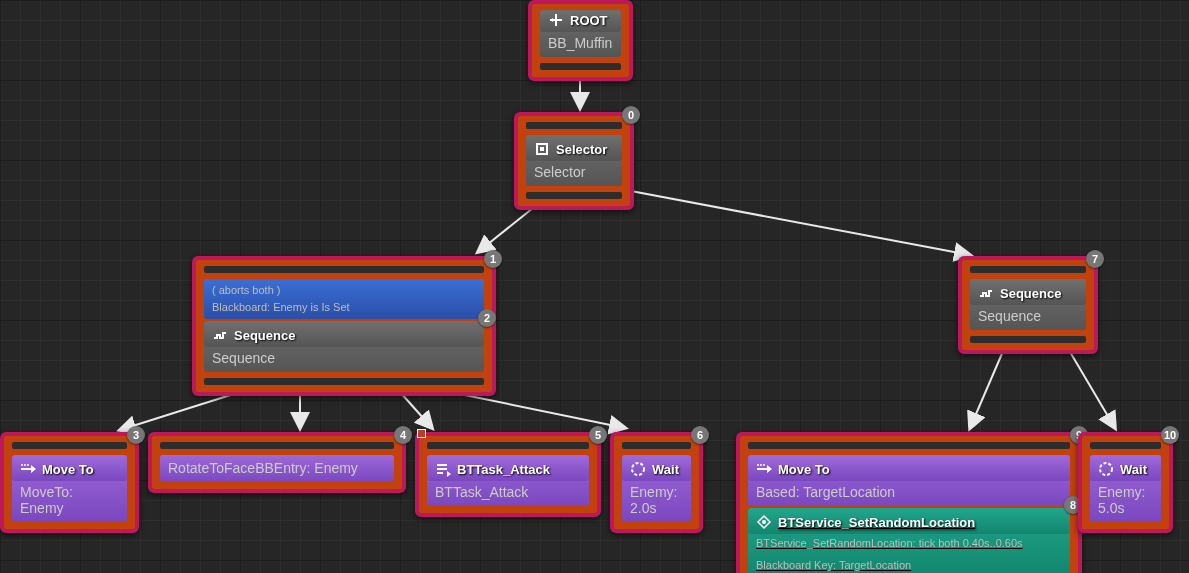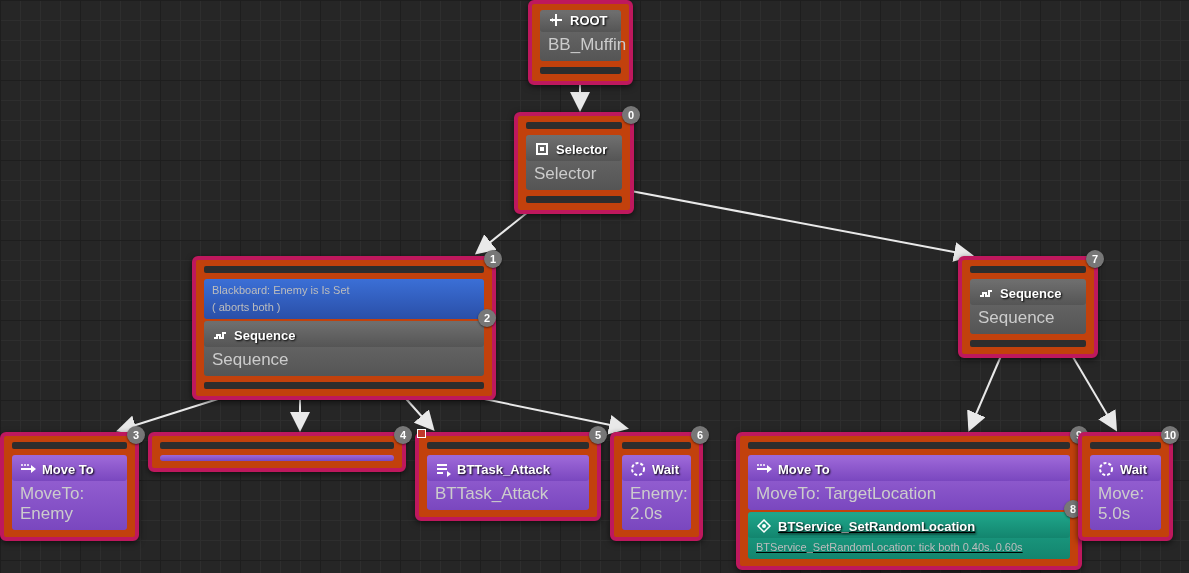--- a/index.html
+++ b/index.html
@@ -31,21 +31,21 @@
 .hdr{
   display:flex;align-items:center;gap:6px;
   padding:4px 8px;border-radius:3px;
   font-weight:700;color:#fff;
   text-shadow:1px 1px 2px #000;
 }
 .hdr.gray{background:linear-gradient(#6e6e6e,#555)}
 .hdr.purple{background:linear-gradient(#9d68d8,#7a47bf)}
 .hdr.blue{background:linear-gradient(#3b6fd6,#2a4fa8)}
 .hdr.teal{background:linear-gradient(#1fa58a,#13856e)}
-.sub{padding:3px 8px 2px 8px;color:#ccc;font-size:17px}
+.sub{padding:3px 8px 2px 8px;color:#ccc;font-size:14px}
 .sub.small{font-size:11px;color:#bdbdbd}
 .footer-bar{height:7px;background:#2d2d2d;border-radius:2px;margin:6px 2px 0 2px}
 .top-bar{height:7px;background:#2d2d2d;border-radius:2px;margin:-4px 2px 6px 2px}
 .badge{
   position:absolute;top:-10px;right:-10px;
   background:#777;color:#fff;
   width:18px;height:18px;border-radius:9px;
   font-size:11px;font-weight:700;
   display:flex;align-items:center;justify-content:center;
   box-shadow:0 1px 2px rgba(0,0,0,.5);
@@ -137,22 +137,22 @@
   </div>
   <div class="footer-bar"></div>
 </div>
 
 <div class="node node-frame" style="left:192px;top:256px;width:304px">
   <div class="badge">1</div>
   <div class="top-bar"></div>
 
   <div class="decorator-box" style="position:relative">
     <div class="badge" style="top:auto;bottom:-8px;right:-12px">2</div>
+    <div class="sub small">( aborts both )</div>
     <div class="sub small">Blackboard: Enemy is Is Set</div>
-    <div class="sub small">( aborts both )</div>
   </div>
 
   <div class="comp-box">
     <div class="hdr gray">
       <span class="icon">
         <svg viewBox="0 0 16 16">
             <path d="M2 11 L5 11 L5 8 L8 8 L8 11 L11 11 L11 6 L14 6" fill="none" stroke="#fff" stroke-width="2"></path>
           </svg>
       </span>
       <span>Sequence</span>
@@ -196,20 +196,21 @@
       <span>Move To</span>
     </div>
     <div class="sub">MoveTo: Enemy</div>
   </div>
 </div>
 
 <div class="node node-frame" style="left:148px;top:432px;width:258px">
   <div class="badge">4</div>
   <div class="top-bar"></div>
   <div class="task-box">
+    <div class="sub">RotateToFaceBBEntry: Enemy</div>
   </div>
 </div>
 
 <div class="node node-frame" style="left:415px;top:432px;width:186px;position:absolute">
   <div class="breakpoint"></div>
   <div class="badge">5</div>
   <div class="top-bar"></div>
   <div class="task-box">
     <div class="hdr purple">
       <span class="icon">
@@ -252,43 +253,44 @@
         <svg viewBox="0 0 16 16">
             <path d="M1 8 L11 8" stroke="#fff" stroke-width="2"></path>
             <polygon points="11,4 16,8 11,12" fill="#fff"></polygon>
             <circle cx="2" cy="4" r="1" fill="#fff"></circle>
             <circle cx="5" cy="4" r="1" fill="#fff"></circle>
             <circle cx="8" cy="4" r="1" fill="#fff"></circle>
           </svg>
       </span>
       <span>Move To</span>
     </div>
-    <div class="sub">MoveTo: TargetLocation</div>
+    <div class="sub">Based: TargetLocation</div>
   </div>
   <div class="service-box">
     <div class="hdr teal">
       <span class="icon">
         <svg viewBox="0 0 16 16">
             <polygon points="8,2 14,8 8,14 2,8" fill="none" stroke="#fff" stroke-width="1.5"></polygon>
             <circle cx="8" cy="8" r="2" fill="#fff"></circle>
           </svg>
       </span>
       <span>BTService_SetRandomLocation</span>
     </div>
     <div class="sub small">BTService_SetRandomLocation: tick both 0.40s..0.60s</div>
+    <div class="sub small" style="padding-top:8px">Blackboard Key: TargetLocation</div>
   </div>
 </div>
 
 <div class="node node-frame" style="left:1078px;top:432px;width:95px">
   <div class="badge">10</div>
   <div class="top-bar"></div>
   <div class="task-box">
     <div class="hdr purple">
       <span class="icon">
         <svg viewBox="0 0 16 16">
             <circle cx="8" cy="8" r="6" fill="none" stroke="#fff" stroke-width="2" stroke-dasharray="3 2"></circle>
           </svg>
       </span>
       <span>Wait</span>
     </div>
-    <div class="sub">Move: 5.0s</div>
+    <div class="sub">Enemy: 5.0s</div>
   </div>
 </div>
 
 </body></html>

